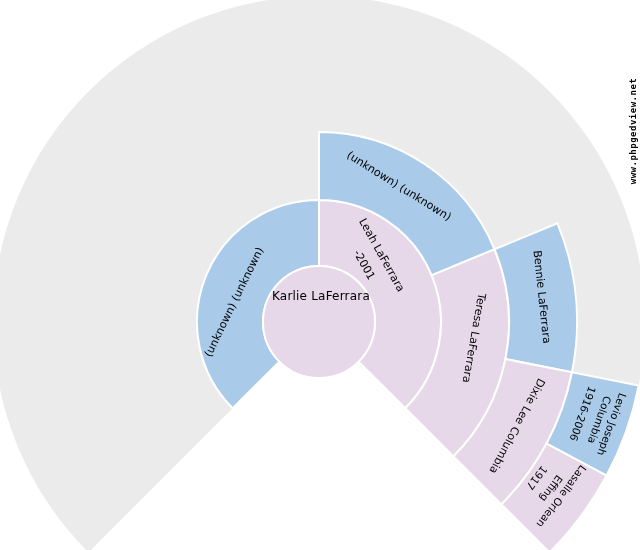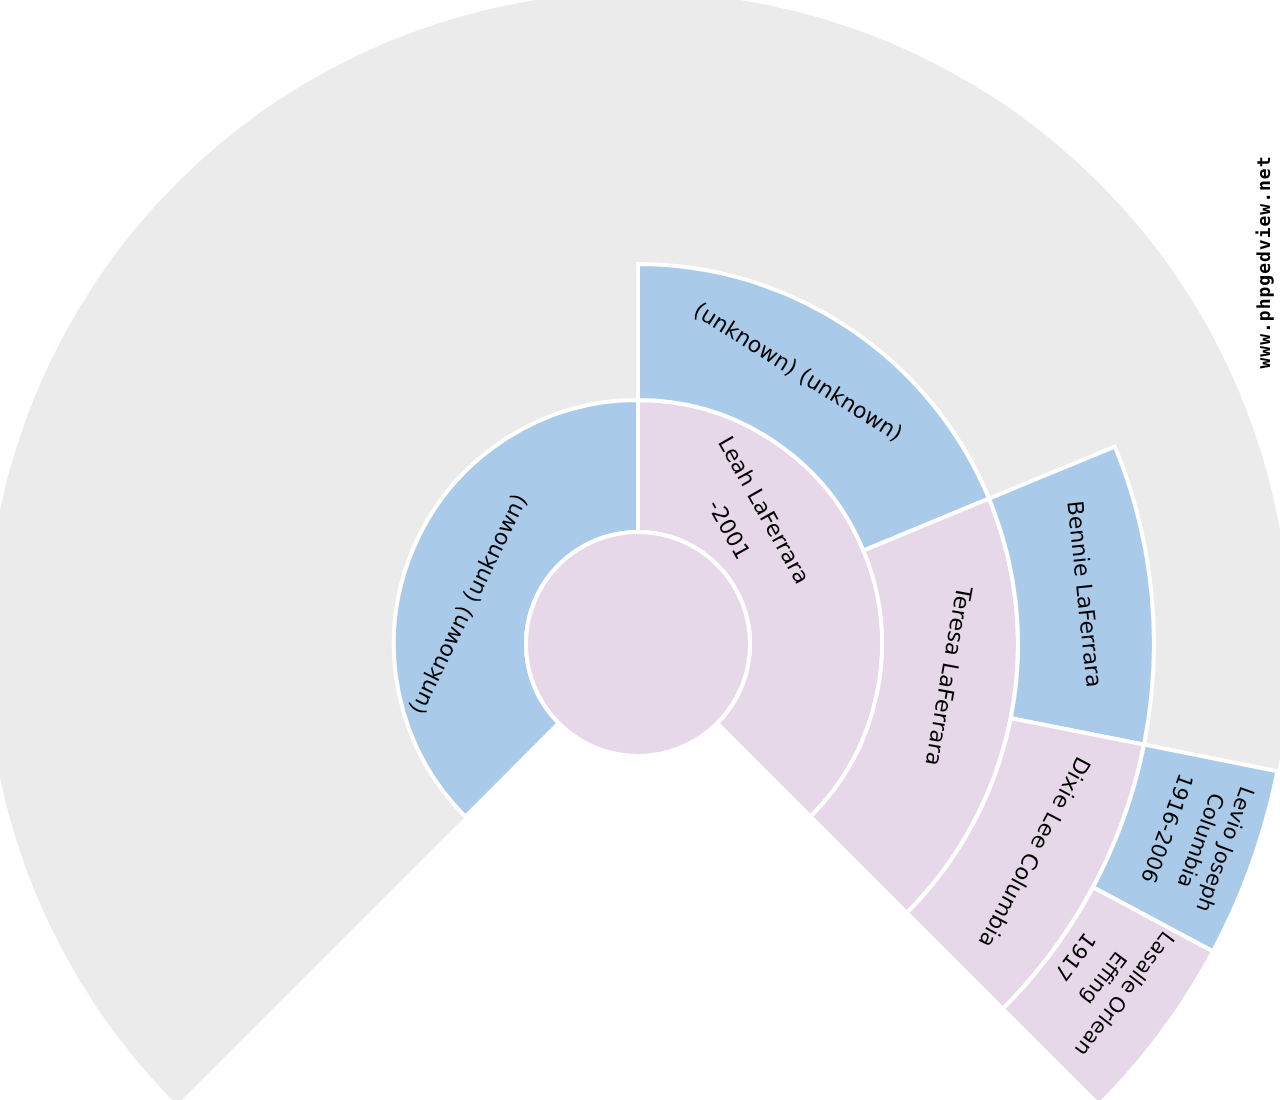--- a/index.html
+++ b/index.html
@@ -43,20 +43,23 @@
 
     <path class="sector" d="M 572 372.3 A 258 258 0 0 0 557.4 223.3 L 494.5 249.3 A 190 190 0 0 1 505.4 359.1 Z" fill="#a9cbe9"></path>
     <path class="sector" d="M 501.4 504.4 A 258 258 0 0 0 572 372.3 L 505.4 359.1 A 190 190 0 0 1 453.4 456.4 Z" fill="#e6d8e8"></path>
 
     <path class="sector" d="M 606.5 475.7 A 326 326 0 0 0 638.7 385.6 L 572 372.3 A 258 258 0 0 1 546.5 443.6 Z" fill="#a9cbe9"></path>
     <path class="sector" d="M 549.5 552.5 A 326 326 0 0 0 606.5 475.7 L 546.5 443.6 A 258 258 0 0 1 501.4 504.4 Z" fill="#e6d8e8"></path>
 
     <circle class="sector" cx="319" cy="322" r="56" fill="#e6d8e8"></circle>
   </svg>
 
+  <div class="lbl center" style="left:321px;top:296px;">
+    <div>Karlie LaFerrara</div>
+  </div>
 
   <div class="lbl" style="left:234px;top:302px;--rot:-64deg;">
     <div>(unknown) (unknown)</div>
   </div>
 
   <div class="lbl" style="left:373px;top:260px;--rot:61deg;">
     <div>Leah LaFerrara</div>
     <div class="dates">-2001</div>
   </div>
 

